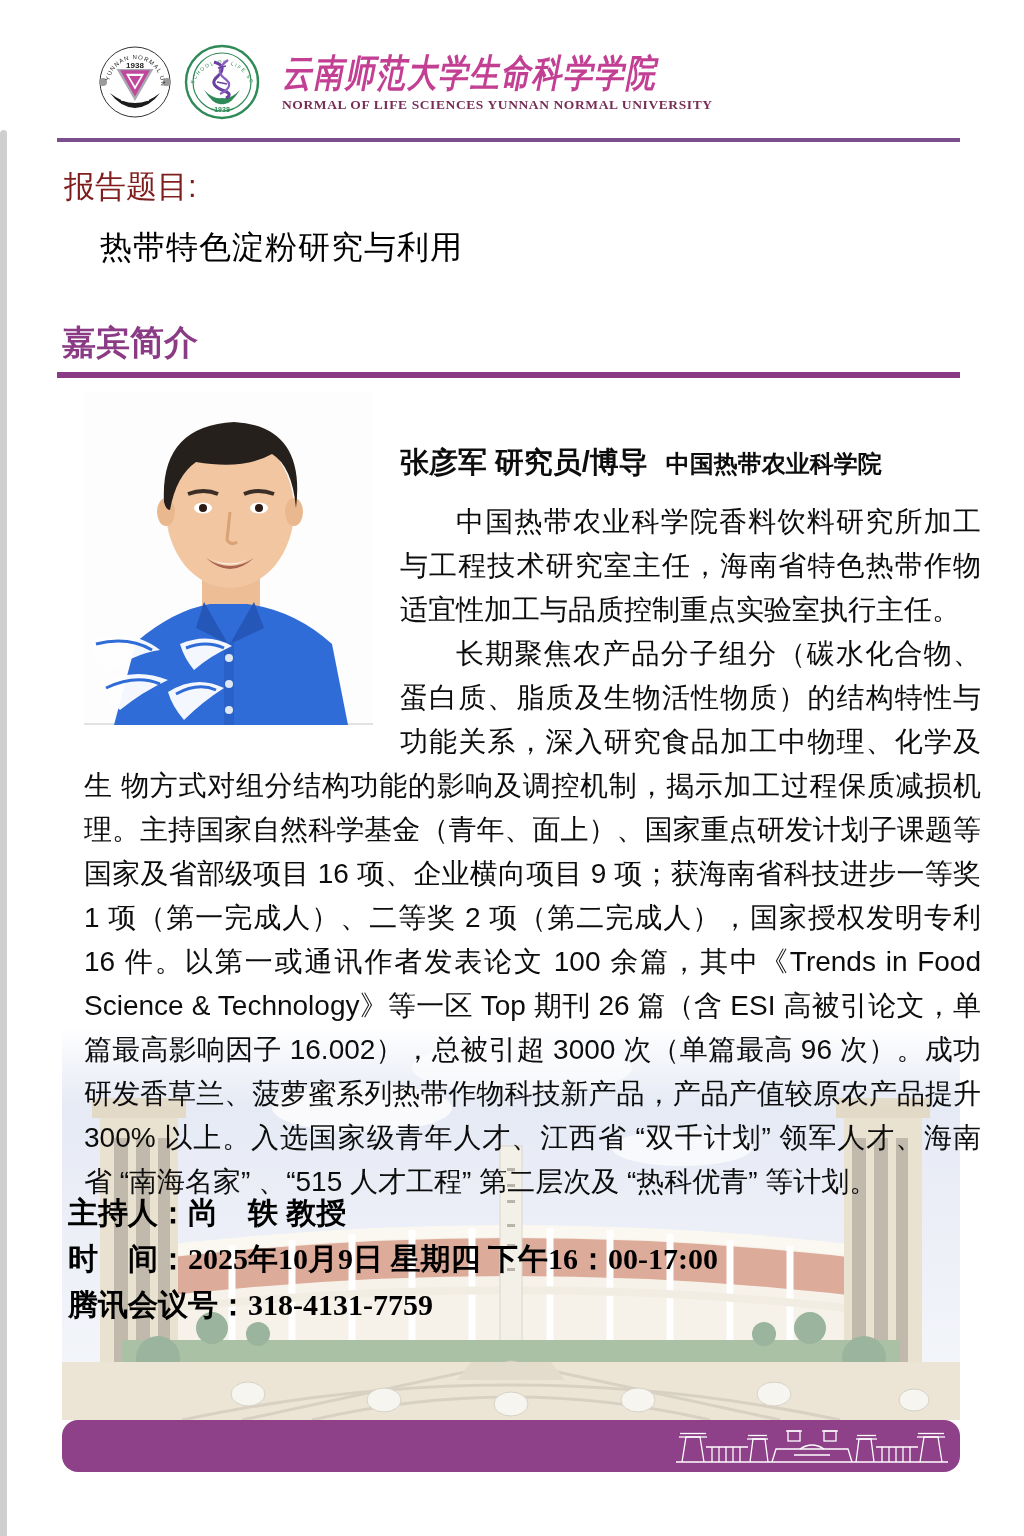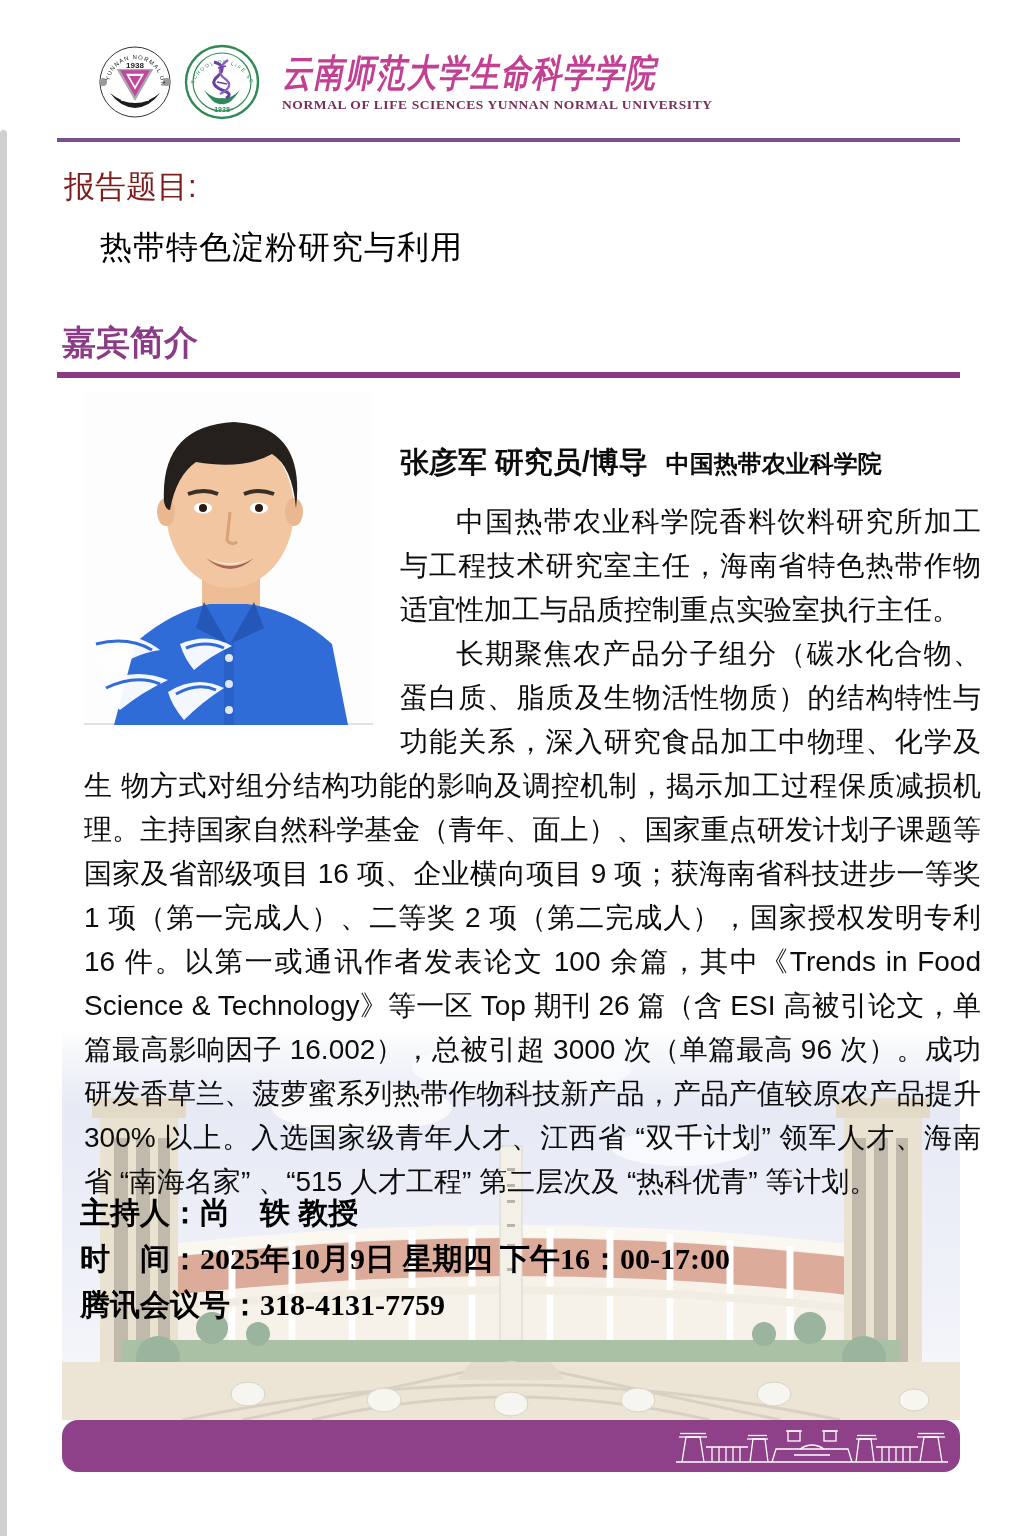--- a/index.html
+++ b/index.html
@@ -32,21 +32,21 @@
   
   .bio{position:absolute;top:392px;left:64px;width:897px;z-index:1;
        font-size:28px;line-height:44px;text-align:justify;color:#0d0d0d;margin-left:20px;}
   .photo{float:left;width:289px;height:333px;margin:0 27px 6px 0;background:#fcfcfc;}
   .name-line{font-weight:bold;margin-top:48px;margin-bottom:14px;white-space:nowrap;}
   .guest-name,.guest-title{font-size:29px;}
   .guest-affil{font-size:24px;margin-left:10px;}
   .bio p{margin:0;text-indent:2em;}
 
   
-  .details{position:absolute;top:1190px;left:80px;width:897px;z-index:1;
+  .details{position:absolute;top:1190px;left:68px;width:897px;z-index:1;
            font-weight:bold;font-size:30px;color:#000;}
   .detail-line{line-height:46px;white-space:nowrap;}
   .serif-num{font-family:"Liberation Serif", serif;text-align:center;}
 
   
   .footer-bar{position:absolute;left:62px;top:1420px;width:898px;height:52px;background:#8e4189;
               border-radius:16px;z-index:2;}
   .footer-art{position:absolute;right:12px;top:7px;}
 </style>
 </head>

